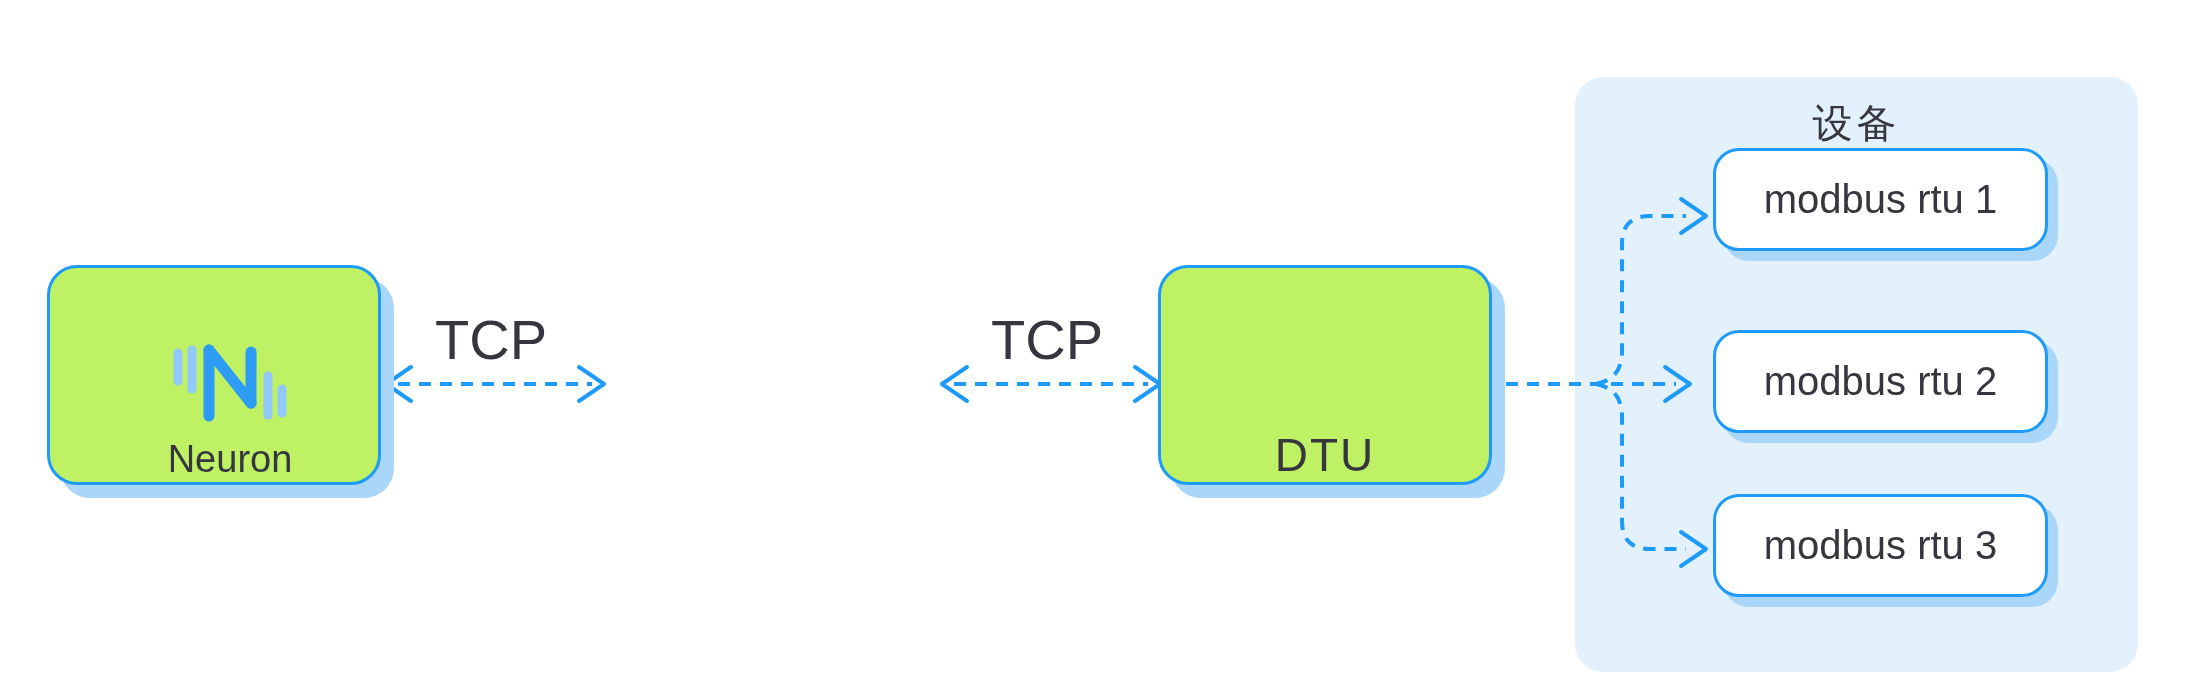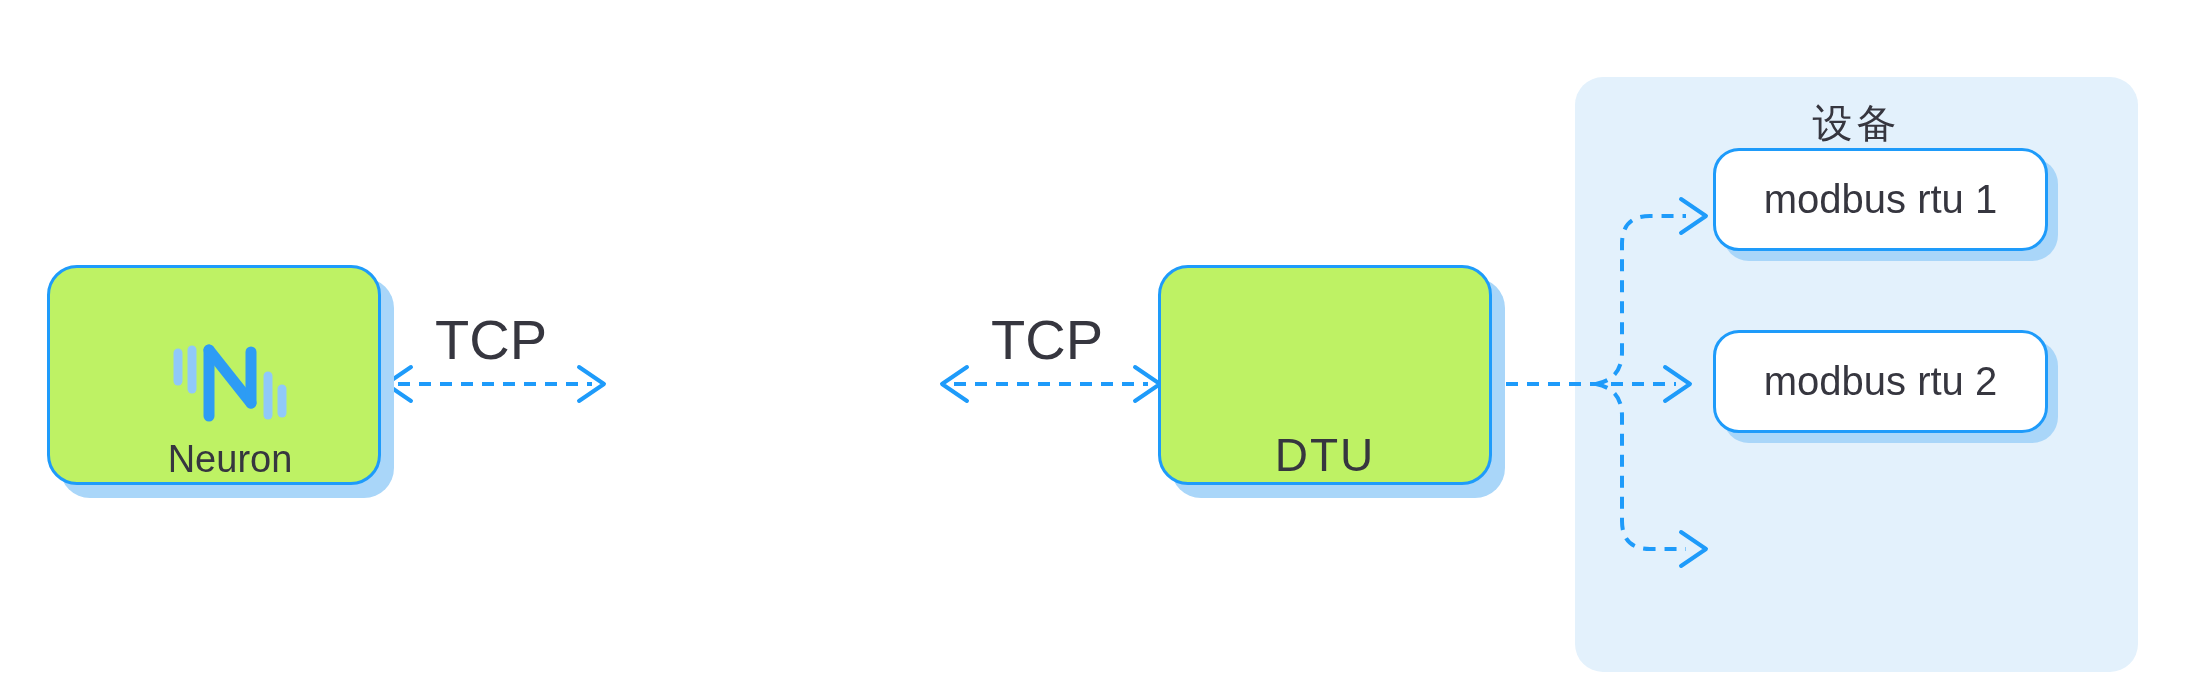--- a/index.html
+++ b/index.html
@@ -102,14 +102,17 @@
 
   <div class="edge-label tcp1">TCP</div>
   <div class="edge-label tcp2">TCP</div>
 
   <div class="device device-1">
     <span class="device-label">modbus rtu 1</span>
   </div>
   <div class="device device-2">
     <span class="device-label">modbus rtu 2</span>
   </div>
+  <div class="device device-3">
+    <span class="device-label">modbus rtu 3</span>
+  </div>
 
 </div>
 
 </body></html>

